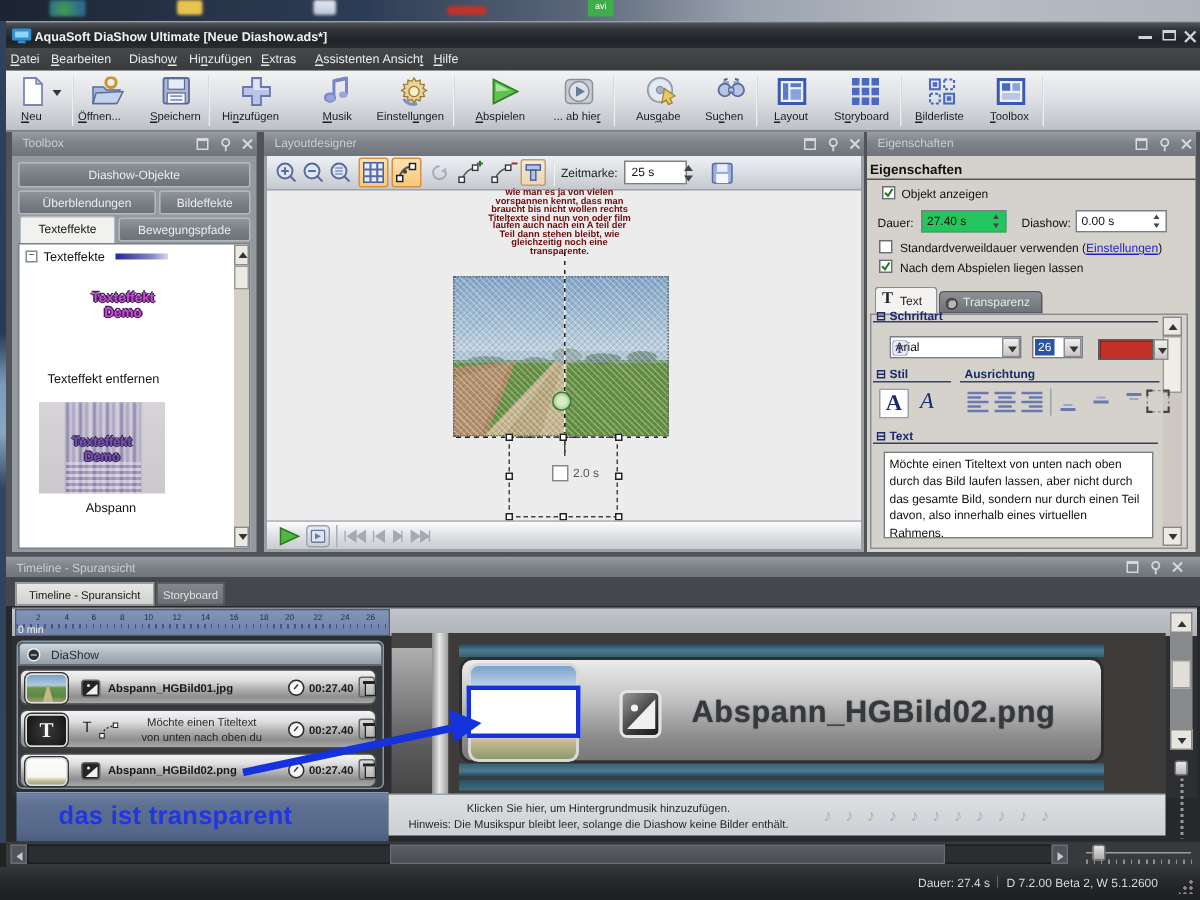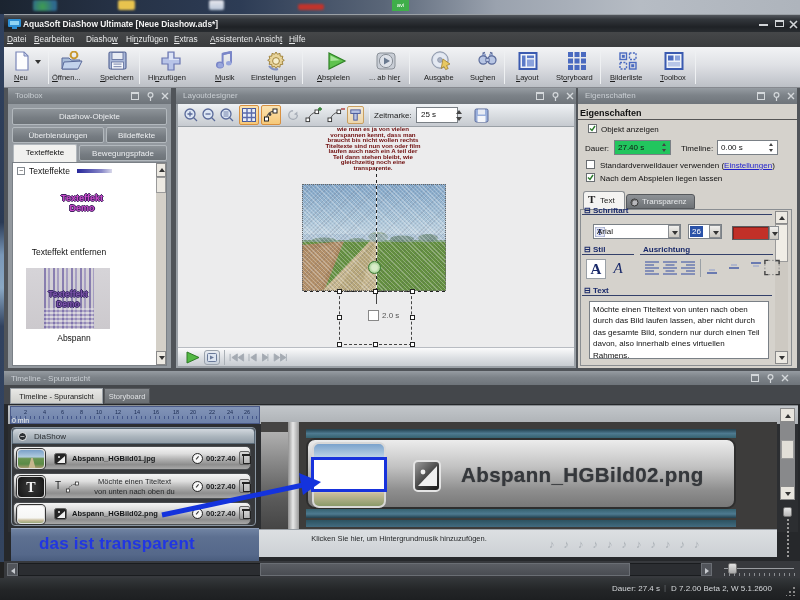--- a/index.html
+++ b/index.html
@@ -409,21 +409,21 @@
         <svg style="display:block" width="7" height="7" viewBox="0 0 7 7">
           <path d="M1 3.5 L3 5.5 L6 1" stroke="#2a7a2a" stroke-width="1.4" fill="none"></path>
         </svg>
       </div>
   <div class="abs" style="left:23px;top:37px;font-size:8px;color:#111;">Objekt anzeigen</div>
 
   <div class="abs" style="left:7px;top:56px;font-size:8px;color:#111;">Dauer:</div>
   <div class="abs" style="left:36px;top:52px;width:57px;height:15px;background:#22c55e;border:1px solid #7a8086;font-size:8px;color:#111;line-height:13px;padding-left:3px;">27.40 s</div>
   <div class="abs" style="left:84px;top:55px;width:0;height:0;border-left:2.5px solid transparent;border-right:2.5px solid transparent;border-bottom:3.5px solid #444;"></div>
   <div class="abs" style="left:84px;top:61px;width:0;height:0;border-left:2.5px solid transparent;border-right:2.5px solid transparent;border-top:3.5px solid #444;"></div>
-  <div class="abs" style="left:103px;top:56px;font-size:8px;color:#111;">Timeline:</div>
+  <div class="abs" style="left:103px;top:56px;font-size:8px;color:#111;">Diashow:</div>
   <div class="abs" style="left:139px;top:52px;width:61px;height:15px;background:#fff;border:1px solid #7a8086;font-size:8px;color:#111;line-height:13px;padding-left:3px;">0.00 s</div>
   <div class="abs" style="left:191px;top:55px;width:0;height:0;border-left:2.5px solid transparent;border-right:2.5px solid transparent;border-bottom:3.5px solid #444;"></div>
   <div class="abs" style="left:191px;top:61px;width:0;height:0;border-left:2.5px solid transparent;border-right:2.5px solid transparent;border-top:3.5px solid #444;"></div>
 
   <div class="abs" style="left:8px;top:72px;width:9px;height:9px;background:#fff;border:1px solid #6a6e72;"></div>
   <div class="abs" style="left:22px;top:73px;font-size:8px;color:#111;">Standardverweildauer verwenden (<span style="color:#2222cc;text-decoration:underline;">Einstellungen</span>)</div>
   <div class="abs" style="left:8px;top:85px;width:9px;height:9px;background:#fff;border:1px solid #6a6e72;">
         <svg style="display:block" width="7" height="7" viewBox="0 0 7 7">
           <path d="M1 3.5 L3 5.5 L6 1" stroke="#2a7a2a" stroke-width="1.4" fill="none"></path>
         </svg>
@@ -612,20 +612,21 @@
     <div class="abs" style="left:192px;top:6px;font-size:7.5px;font-weight:bold;color:#1a1c1e;">00:27.40</div>
     <div class="trsh abs" style="left:225px;top:3px;"></div>
   </div>
 
   <div class="abs" style="left:7px;top:157px;width:248px;height:33px;background:linear-gradient(#7083a2 0%,#5d7091 25%,#55688a 80%,#4a5d7e 100%);border-top:1px solid #8a9ab4;">
     <div class="abs" style="left:28px;top:5px;font-size:17px;font-weight:bold;color:#2136e2;letter-spacing:.2px;">das ist transparent</div>
   </div>
 
   <div class="abs" style="left:255px;top:158px;width:518px;height:28px;background:linear-gradient(#dcdfe2,#ccd0d4);border-top:1px solid #9aa0a6;">
     <div class="abs" style="left:0;top:4px;width:280px;text-align:center;font-size:7.5px;color:#26282a;">Klicken Sie hier, um Hintergrundmusik hinzuzufügen.</div>
+    <div class="abs" style="left:0;top:15px;width:280px;text-align:center;font-size:7.5px;color:#26282a;">Hinweis: Die Musikspur bleibt leer, solange die Diashow keine Bilder enthält.</div>
     <div class="abs" style="left:290px;top:8px;width:225px;font-size:11px;color:#aab0b6;letter-spacing:9px;">♪♪♪♪♪♪♪♪♪♪♪</div>
   </div>
 
   <div class="abs" style="left:776px;top:37px;width:15px;height:92px;background:#88898b;"></div>
   <div class="abs" style="left:776px;top:37px;width:15px;height:14px;background:#e8e5de;border:1px solid #8a8a8a;">
         <div class="abs" style="left:4px;top:5px;width:0;height:0;border-left:3.5px solid transparent;border-right:3.5px solid transparent;border-bottom:4.5px solid #333;"></div>
       </div>
   <div class="abs" style="left:777px;top:69px;width:13px;height:19px;background:#e2dfd8;border:1px solid #9a9a9a;"></div>
   <div class="abs" style="left:776px;top:115px;width:15px;height:14px;background:#e8e5de;border:1px solid #8a8a8a;">
         <div class="abs" style="left:4px;top:5px;width:0;height:0;border-left:3.5px solid transparent;border-right:3.5px solid transparent;border-top:4.5px solid #333;"></div>

